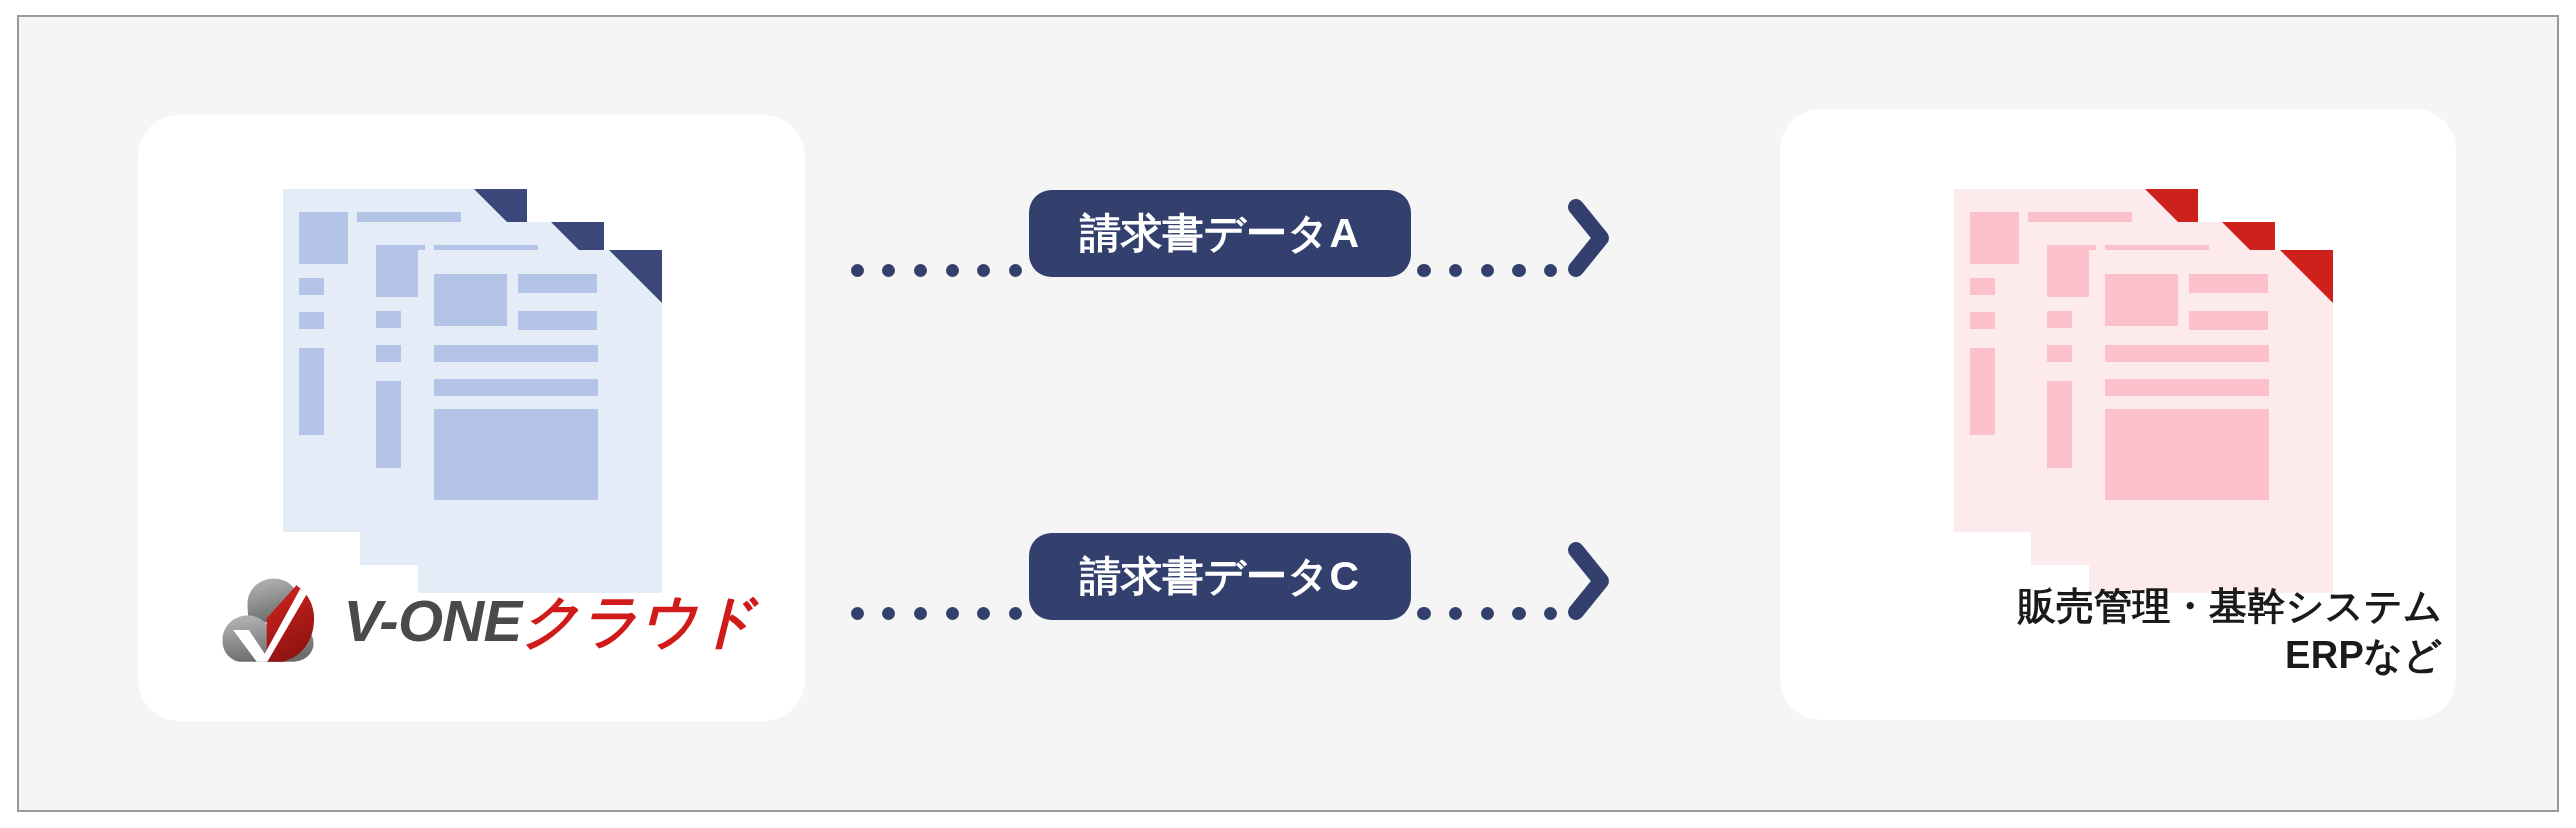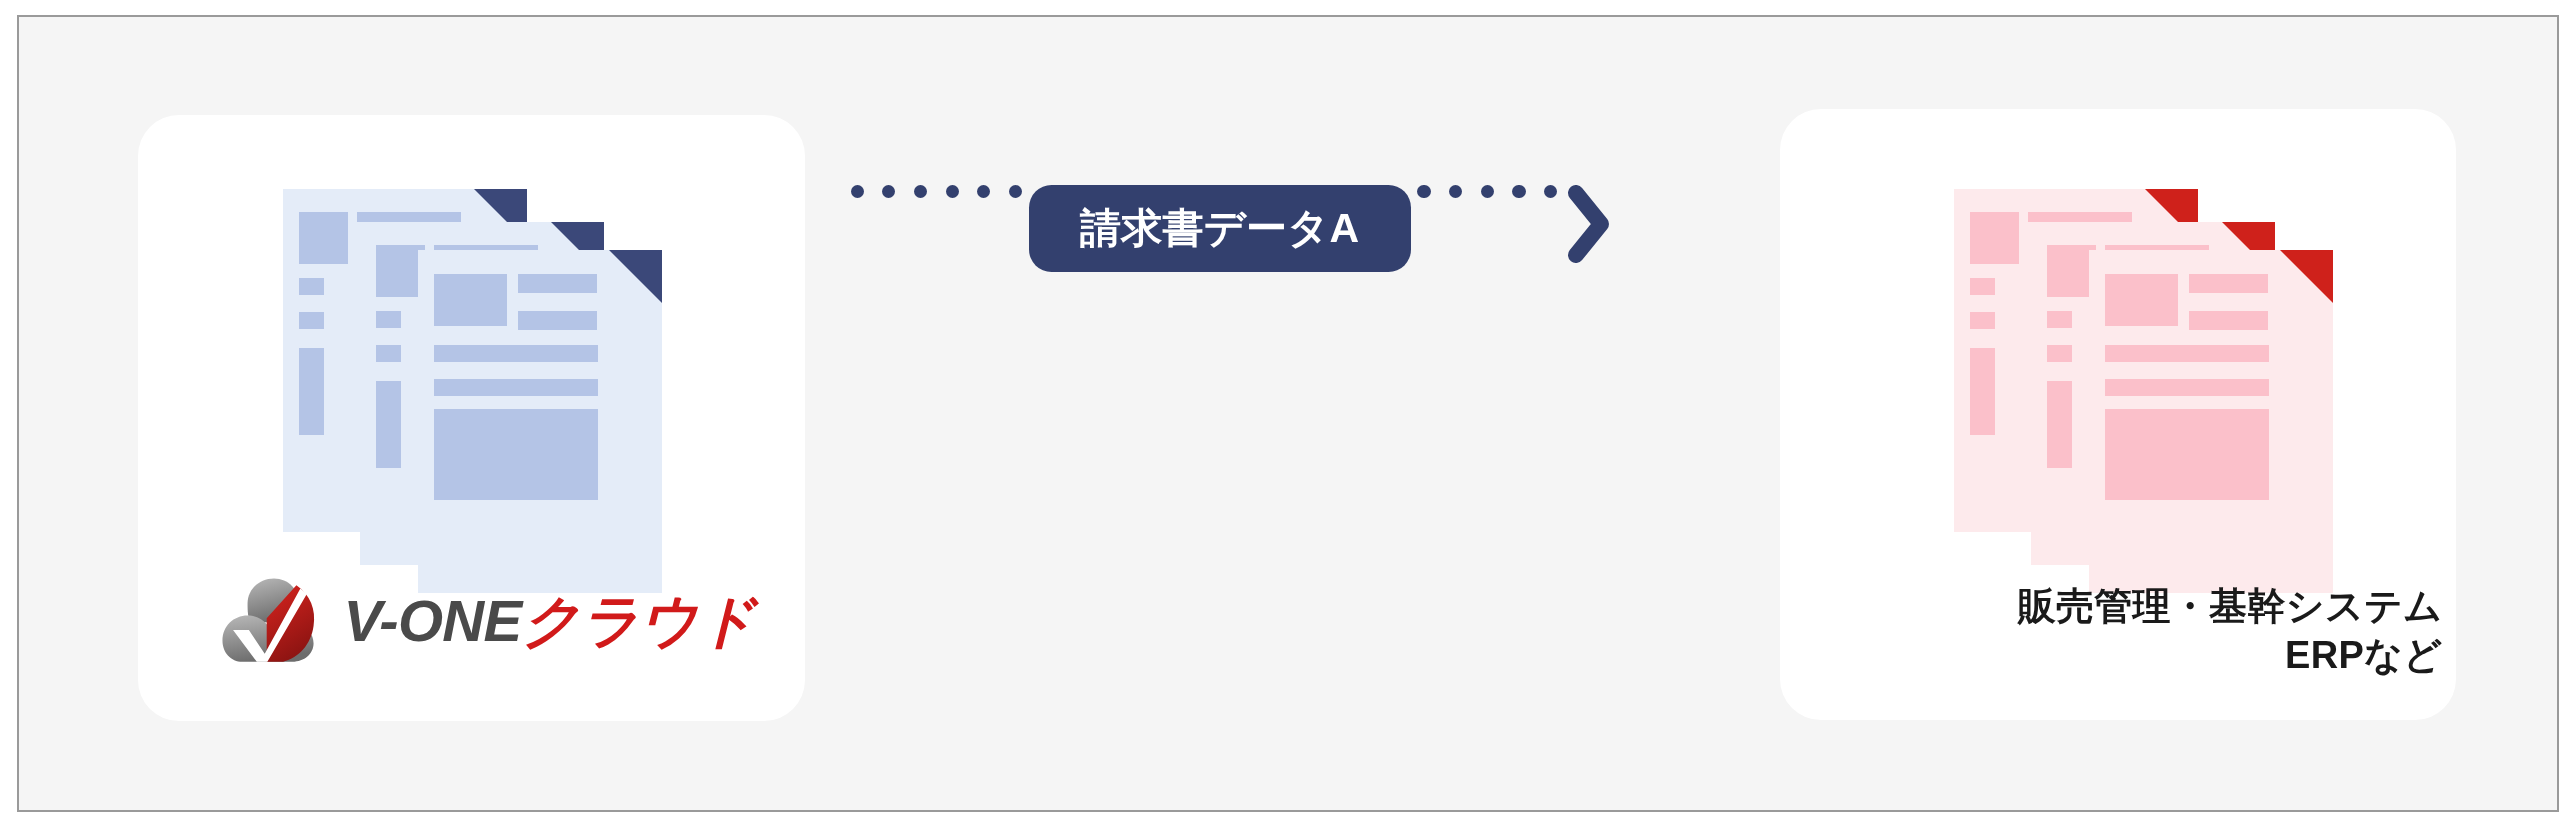--- a/index.html
+++ b/index.html
@@ -98,21 +98,21 @@
   .blk.b-rule6  { left: 16px;  top: 159px; width: 25px;  height: 17px;  }
   .blk.b-big    { left: 16px;  top: 159px; width: 164px; height: 91px; }
 
   
   .conn-row {
     position: absolute;
     left: 832px;
     width: 938px;
     height: 92px;
     display: flex;
-    align-items: flex-start;
+    align-items: flex-end;
   }
   .conn-row.r1 { top: 168px; }
   .conn-row.r2 { top: 340px; }
   .conn-row.r3 { top: 511px; }
 
   .dots {
     display: flex;
     align-items: center;
     gap: 18.5px;
   }
@@ -279,20 +279,43 @@
           <i class="dot"></i>
       </span>
       <span class="chevron">
         <svg viewBox="0 0 62 118" width="41" height="78">
           <path d="M12 12 L50 59 L12 106" fill="none" stroke="#33406e" stroke-width="24" stroke-linecap="round" stroke-linejoin="round"></path>
         </svg>
       </span>
     </div>
 
 
+    <div class="conn-row r3">
+      <span class="dots lead">
+        <i class="dot"></i>
+          <i class="dot"></i>
+          <i class="dot"></i>
+          <i class="dot"></i>
+          <i class="dot"></i>
+          <i class="dot"></i>
+      </span>
+      <span class="pill">請求書データC</span>
+      <span class="dots trail">
+        <i class="dot"></i>
+          <i class="dot"></i>
+          <i class="dot"></i>
+          <i class="dot"></i>
+          <i class="dot"></i>
+      </span>
+      <span class="chevron">
+        <svg viewBox="0 0 62 118" width="41" height="78">
+          <path d="M12 12 L50 59 L12 106" fill="none" stroke="#33406e" stroke-width="24" stroke-linecap="round" stroke-linejoin="round"></path>
+        </svg>
+      </span>
+    </div>
 
     <div class="card card-right"></div>
 
     <div class="doc-stack right-stack pink">
 
       <div class="doc p1">
         <div class="doc-body"></div>
         <span class="blk b-title"></span>
         <span class="blk b-rule1"></span>
         <span class="blk b-rule2"></span>

